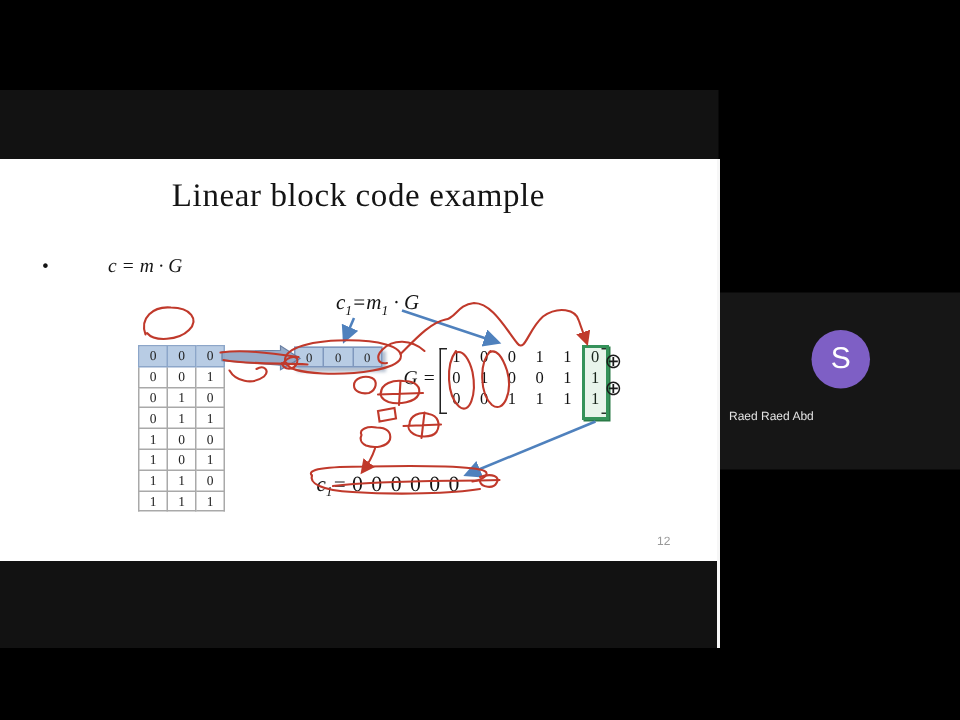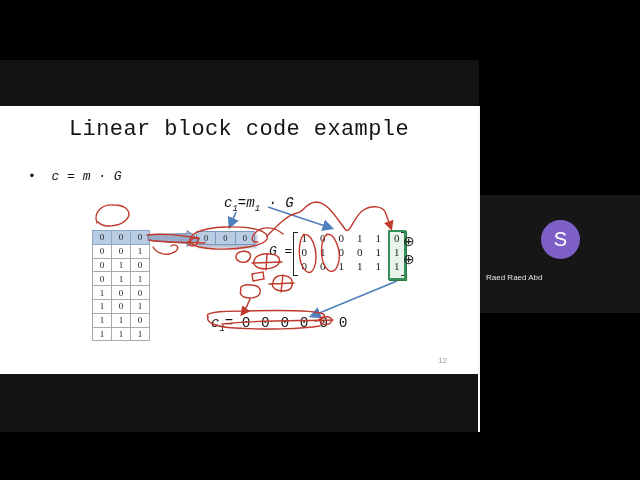--- a/index.html
+++ b/index.html
@@ -4,24 +4,24 @@
 <style>
   html,body{margin:0;padding:0;}
   body{width:640px;height:480px;background:#000;position:relative;overflow:hidden;
        font-family:"Liberation Sans",sans-serif;}
   .abs{position:absolute;}
   
   #share-area{left:0;top:60px;width:479px;height:372px;background:#121212;}
   #slide{left:0;top:106px;width:479px;height:268px;background:#ffffff;}
   #divider{left:478px;top:106px;width:2px;height:326px;background:#f7f7f7;}
   
-  .serif{font-family:Liberation Mono, monospace;color:#141414;}
+  .serif{font-family:Liberation Serif, serif;color:#141414;}
   #slide-title{left:0;top:117px;width:478px;text-align:center;font-size:22px;letter-spacing:.4px;}
   #bullet-line{left:28px;top:169px;font-size:13px;}
-  #bullet-line .formula{font-style:italic;}
+  #bullet-line .formula{font-style:italic;margin-left:33px;}
   #c1-label{left:206px;top:195px;font-size:14px;font-style:italic;margin-left:18px;}
   sub{font-size:9px;}
   
   #msg-table{left:92px;top:230px;border-collapse:collapse;}
   #msg-table td{width:18px;height:12.8px;border:1px solid #a9a9a9;text-align:center;
     font-family:"Liberation Serif",serif;font-size:9px;color:#222;padding:0;}
   #msg-table tr.hl td{background:#b8cce4;border-color:#8ca6c9;}
   
   #m1-box{left:196px;top:231px;width:57px;height:12px;display:flex;background:#b8cce4;
     border:1px solid #7f97bd;box-shadow:2px 3px 2px rgba(120,140,170,.55);}

